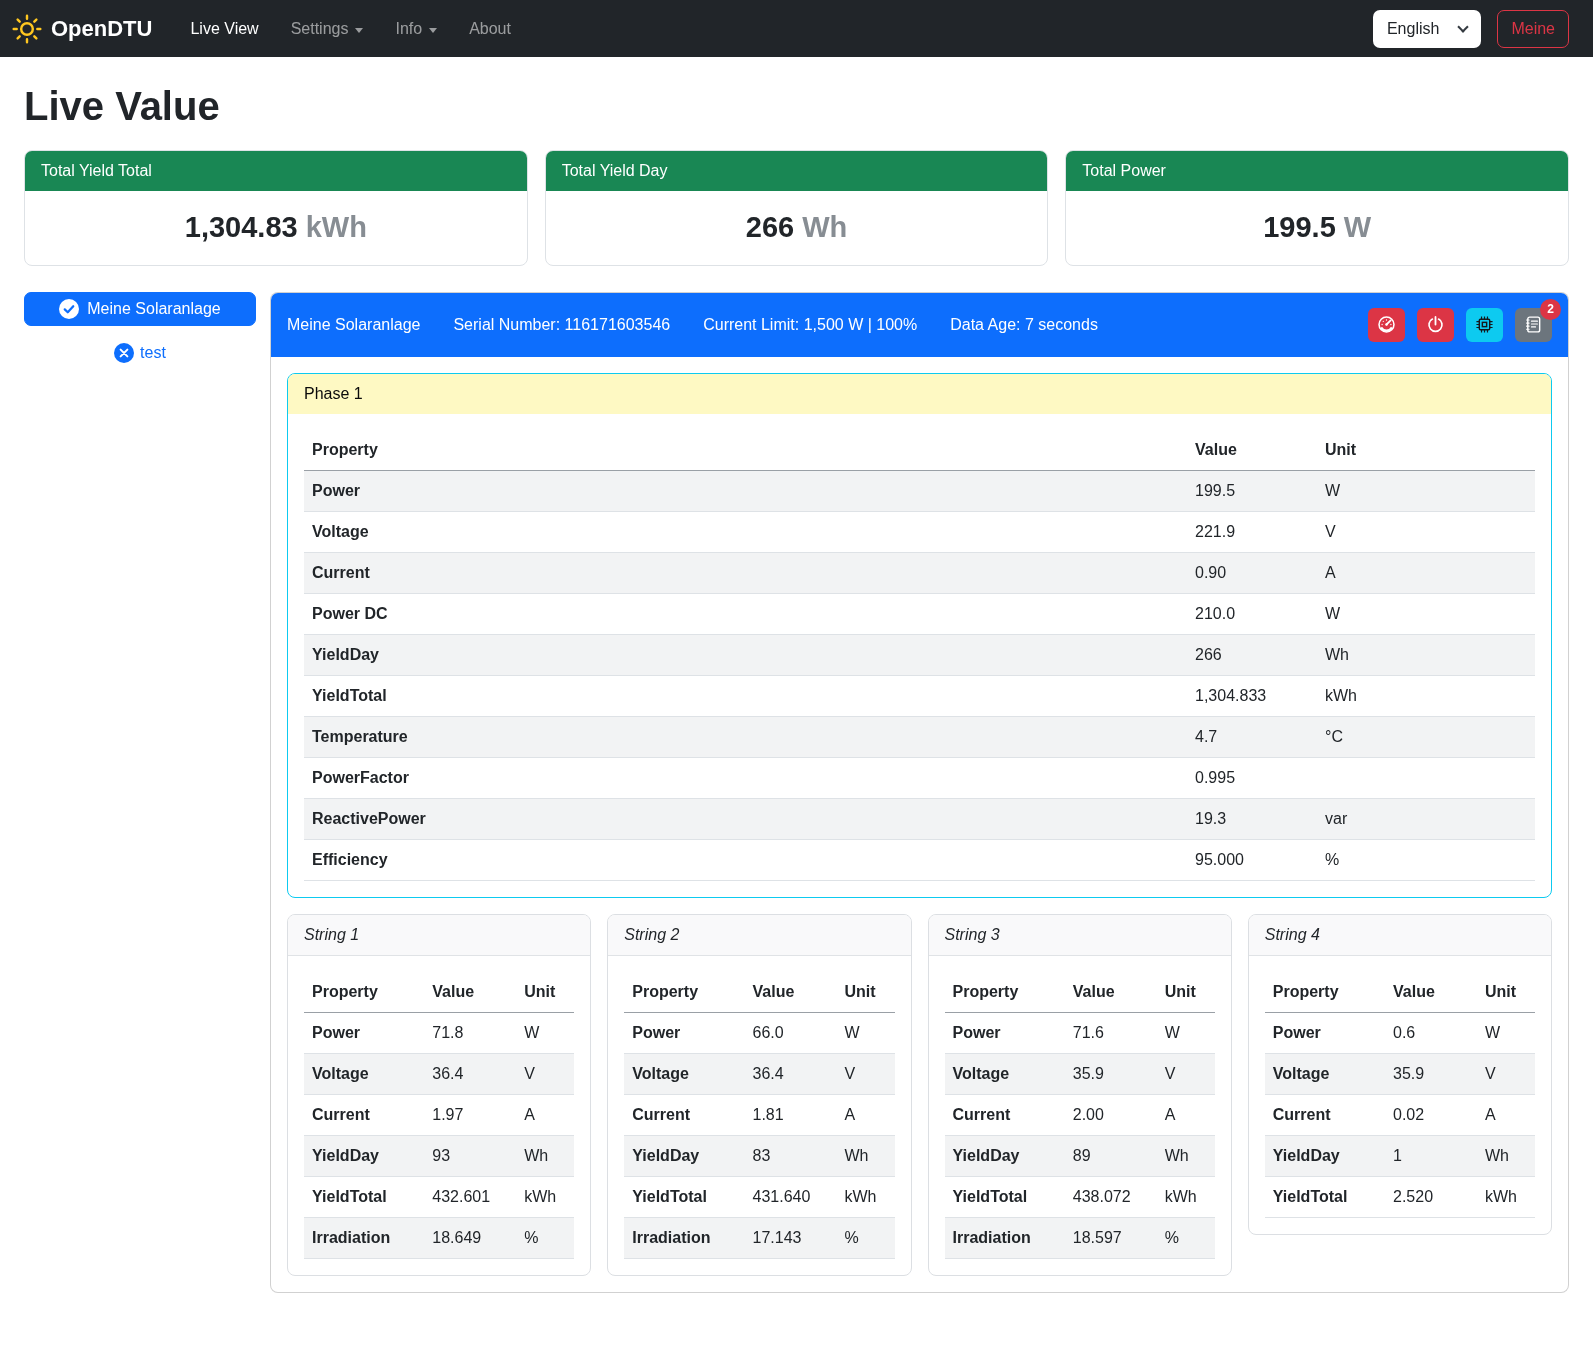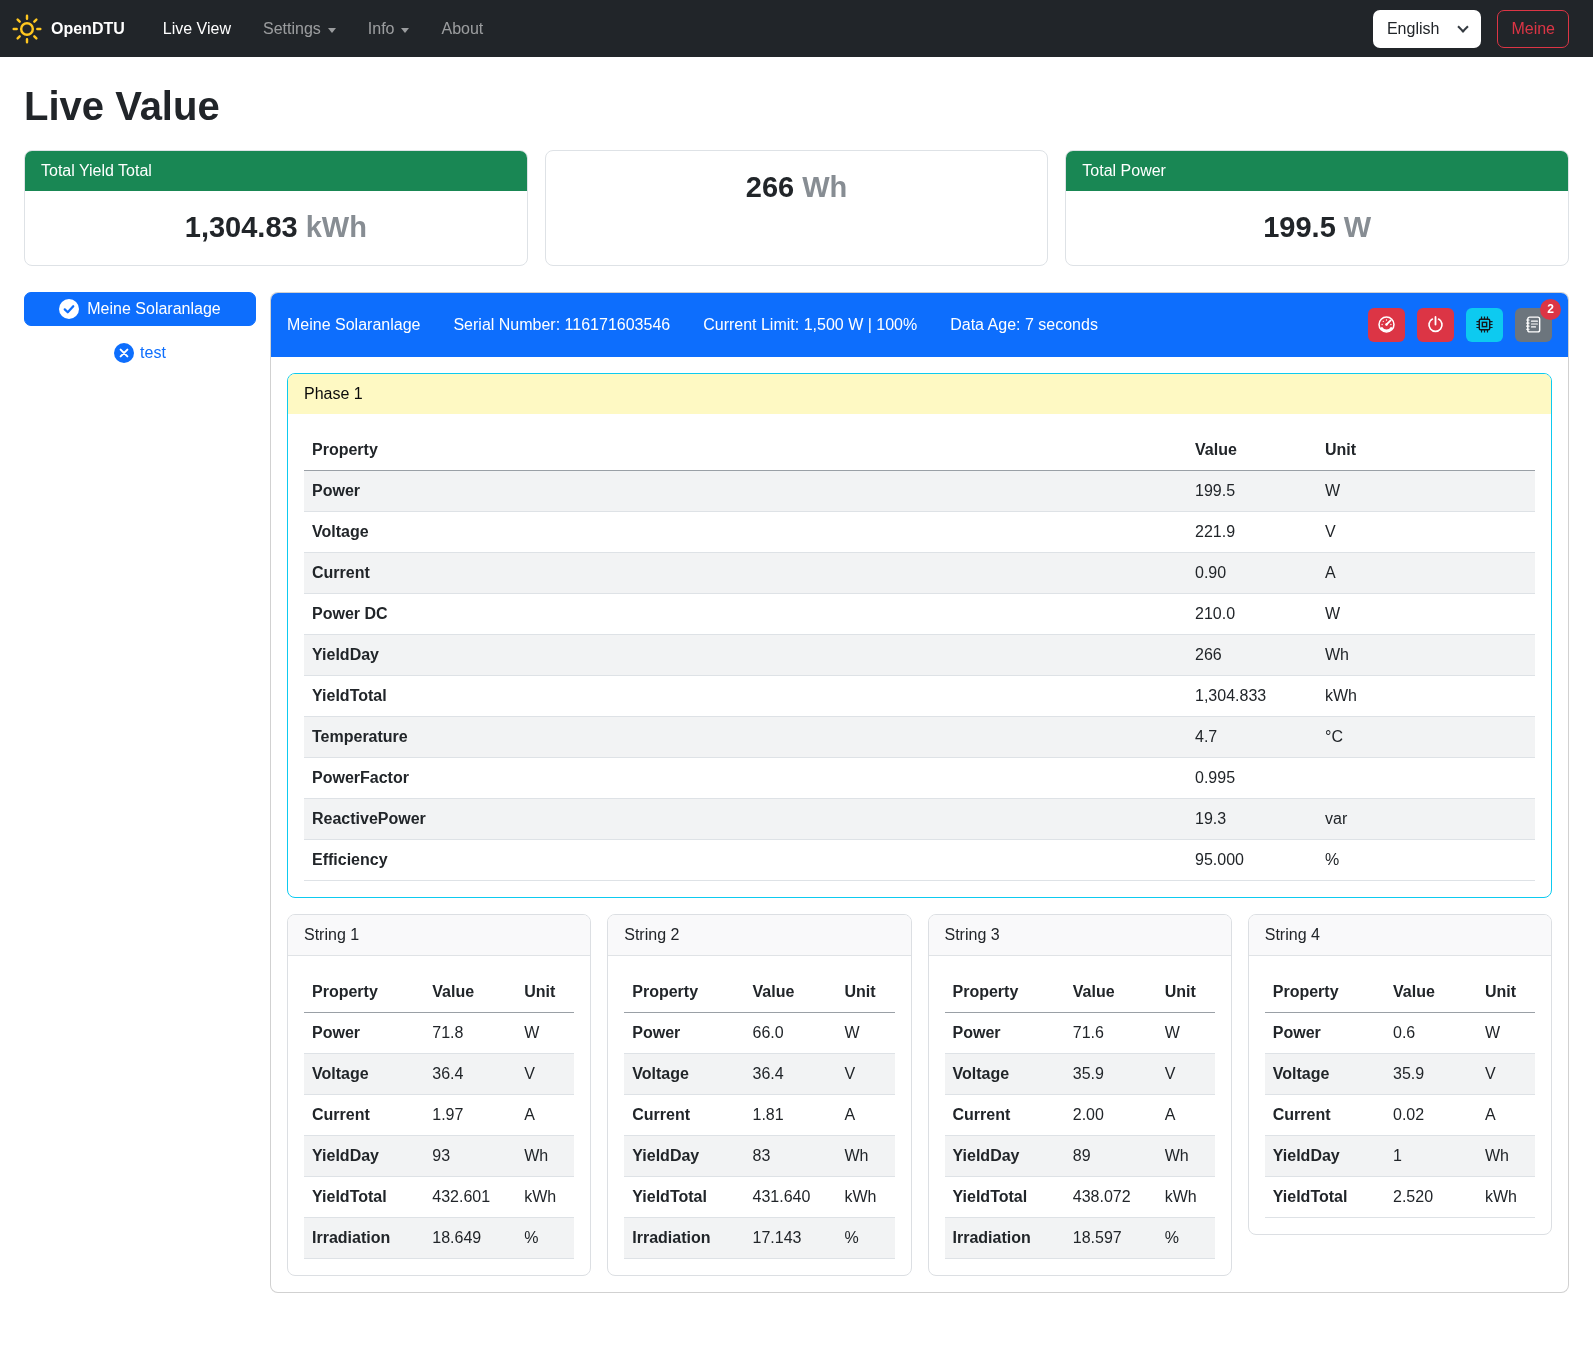--- a/index.html
+++ b/index.html
@@ -4,21 +4,21 @@
 <style>
   * { box-sizing: border-box; }
   html,body { margin:0; padding:0; }
   body {
     width:1593px; min-height:1359px; background:#ffffff; color:#212529;
     font-family:"Liberation Sans","DejaVu Sans",sans-serif; font-size:16px; line-height:1.5;
   }
 
   
   .navbar { height:57px; background:#212529; display:flex; align-items:center; padding:0 24px 0 12px; }
-  .brand { display:flex; align-items:center; gap:9px; color:#fff; font-size:16px; font-weight:600; margin-right:22px; cursor:pointer; }
+  .brand { display:flex; align-items:center; gap:9px; color:#fff; font-size:22px; font-weight:600; margin-right:22px; cursor:pointer; }
   .nav-links { display:flex; align-items:center; flex:1; }
   .nav-link { padding:8px 16px; color:rgba(255,255,255,.55); cursor:pointer; display:flex; align-items:center; gap:7px; }
   .nav-link.active { color:#fff; }
   .caret-down { width:0; height:0; border-left:4.5px solid transparent; border-right:4.5px solid transparent; border-top:5px solid currentColor; display:inline-block; margin-top:3px; }
   .nav-right { display:flex; gap:16px; align-items:center; }
   .lang-select { background:#fff; border-radius:7px; height:38px; display:flex; align-items:center; padding:0 14px; gap:20px; color:#212529; cursor:pointer; }
   .chev { width:8px; height:8px; border-right:2px solid #343a40; border-bottom:2px solid #343a40; transform:rotate(45deg); margin-top:-4px; }
   .logout-btn { height:38px; padding:0 13px; border:1px solid #dc3545; color:#dc3545; border-radius:7px; background:transparent; font-size:16px; font-family:inherit; cursor:pointer; }
 
   
@@ -68,21 +68,21 @@
   .phase-table col.c-val { width:130px; }
   .phase-table col.c-unit { width:218px; }
   .string-table col.c-val { width:92px; }
   .string-table col.c-unit { width:58px; }
   .phase-table tbody tr:nth-child(odd) { background:#f2f3f4; }
   .string-table tbody tr:nth-child(even) { background:#f2f3f4; }
 
   
   .strings-row { display:flex; gap:16px; align-items:flex-start; }
   .string-card { flex:1; border:1px solid #dcdfe3; border-radius:8px; overflow:hidden; background:#fff; }
-  .string-header { background:#f9f9fa; border-bottom:1px solid #e0e3e6; padding:8px 16px; color:#212529; }
+  .string-header { background:#f9f9fa; border-bottom:1px solid #e0e3e6; padding:8px 16px; color:#212529;font-style:italic; }
 </style>
 </head>
 <body>
 
 <nav class="navbar">
   <div class="brand">
     <span style="display:flex;">
       <svg width="30" height="30" viewBox="0 0 16 16" fill="none" stroke="#ffc720" stroke-width="1.3" stroke-linecap="round">
         <circle cx="8" cy="8" r="3.1"></circle>
         <path d="M8 .9 V2.5 M8 13.5 V15.1 M.9 8 H2.5 M13.5 8 H15.1 M3 3 L4.1 4.1 M11.9 11.9 L13 13 M13 3 L11.9 4.1 M4.1 11.9 L3 13"></path>
@@ -119,20 +119,21 @@
   <h1 class="page-title">Live Value</h1>
 
   <div class="summary-row">
     <div class="summary-card">
       <div class="card-header">Total Yield Total</div>
       <div class="card-body">
         <span class="value">1,304.83</span><span class="unit">kWh</span>
       </div>
     </div>
     <div class="summary-card">
+      <div class="card-header">Total Yield Day</div>
       <div class="card-body">
         <span class="value">266</span><span class="unit">Wh</span>
       </div>
     </div>
     <div class="summary-card">
       <div class="card-header">Total Power</div>
       <div class="card-body">
         <span class="value">199.5</span><span class="unit">W</span>
       </div>
     </div>

